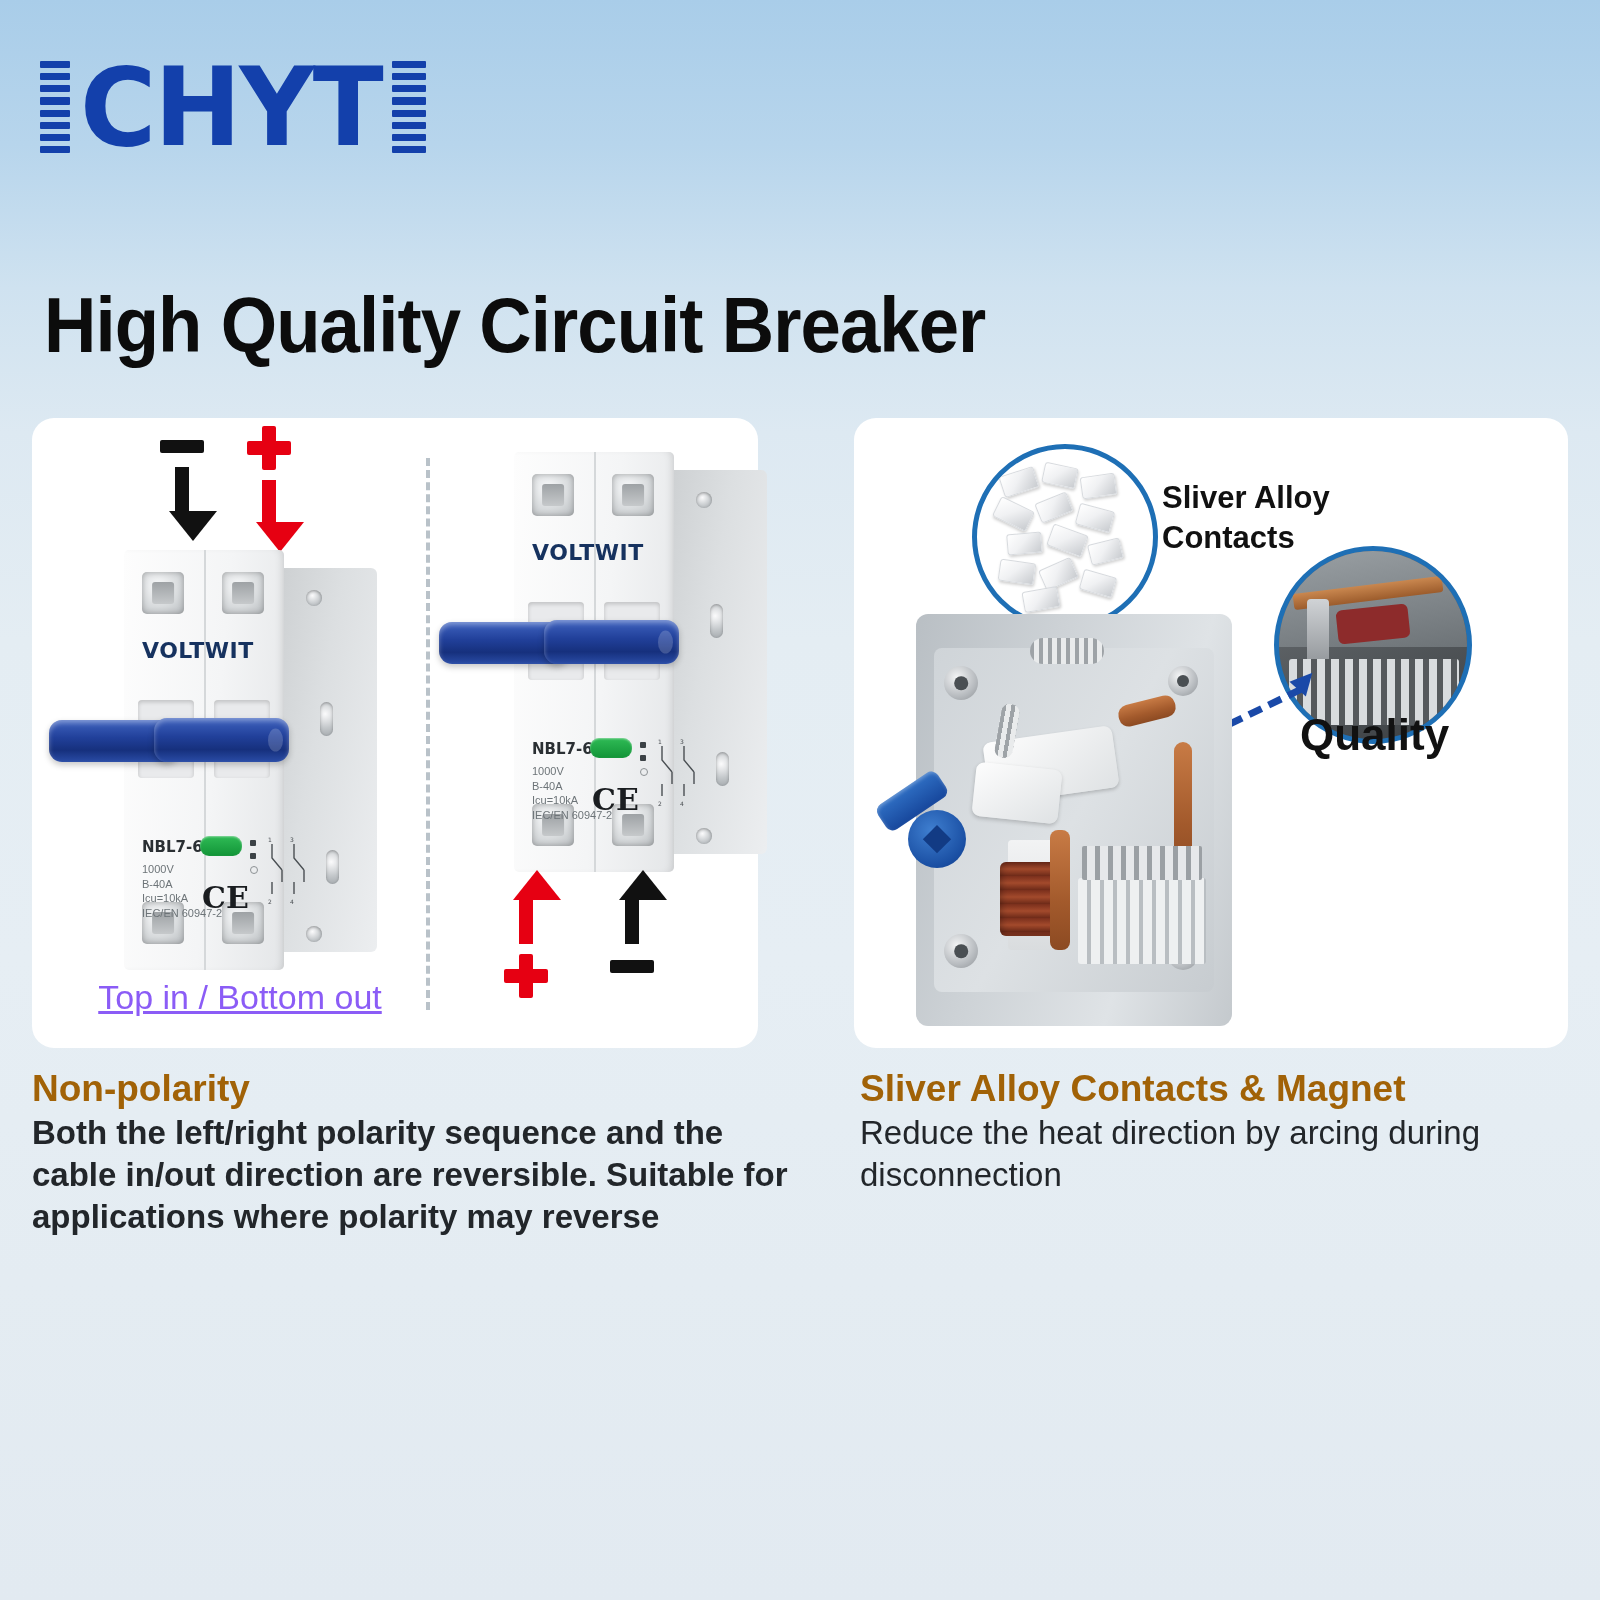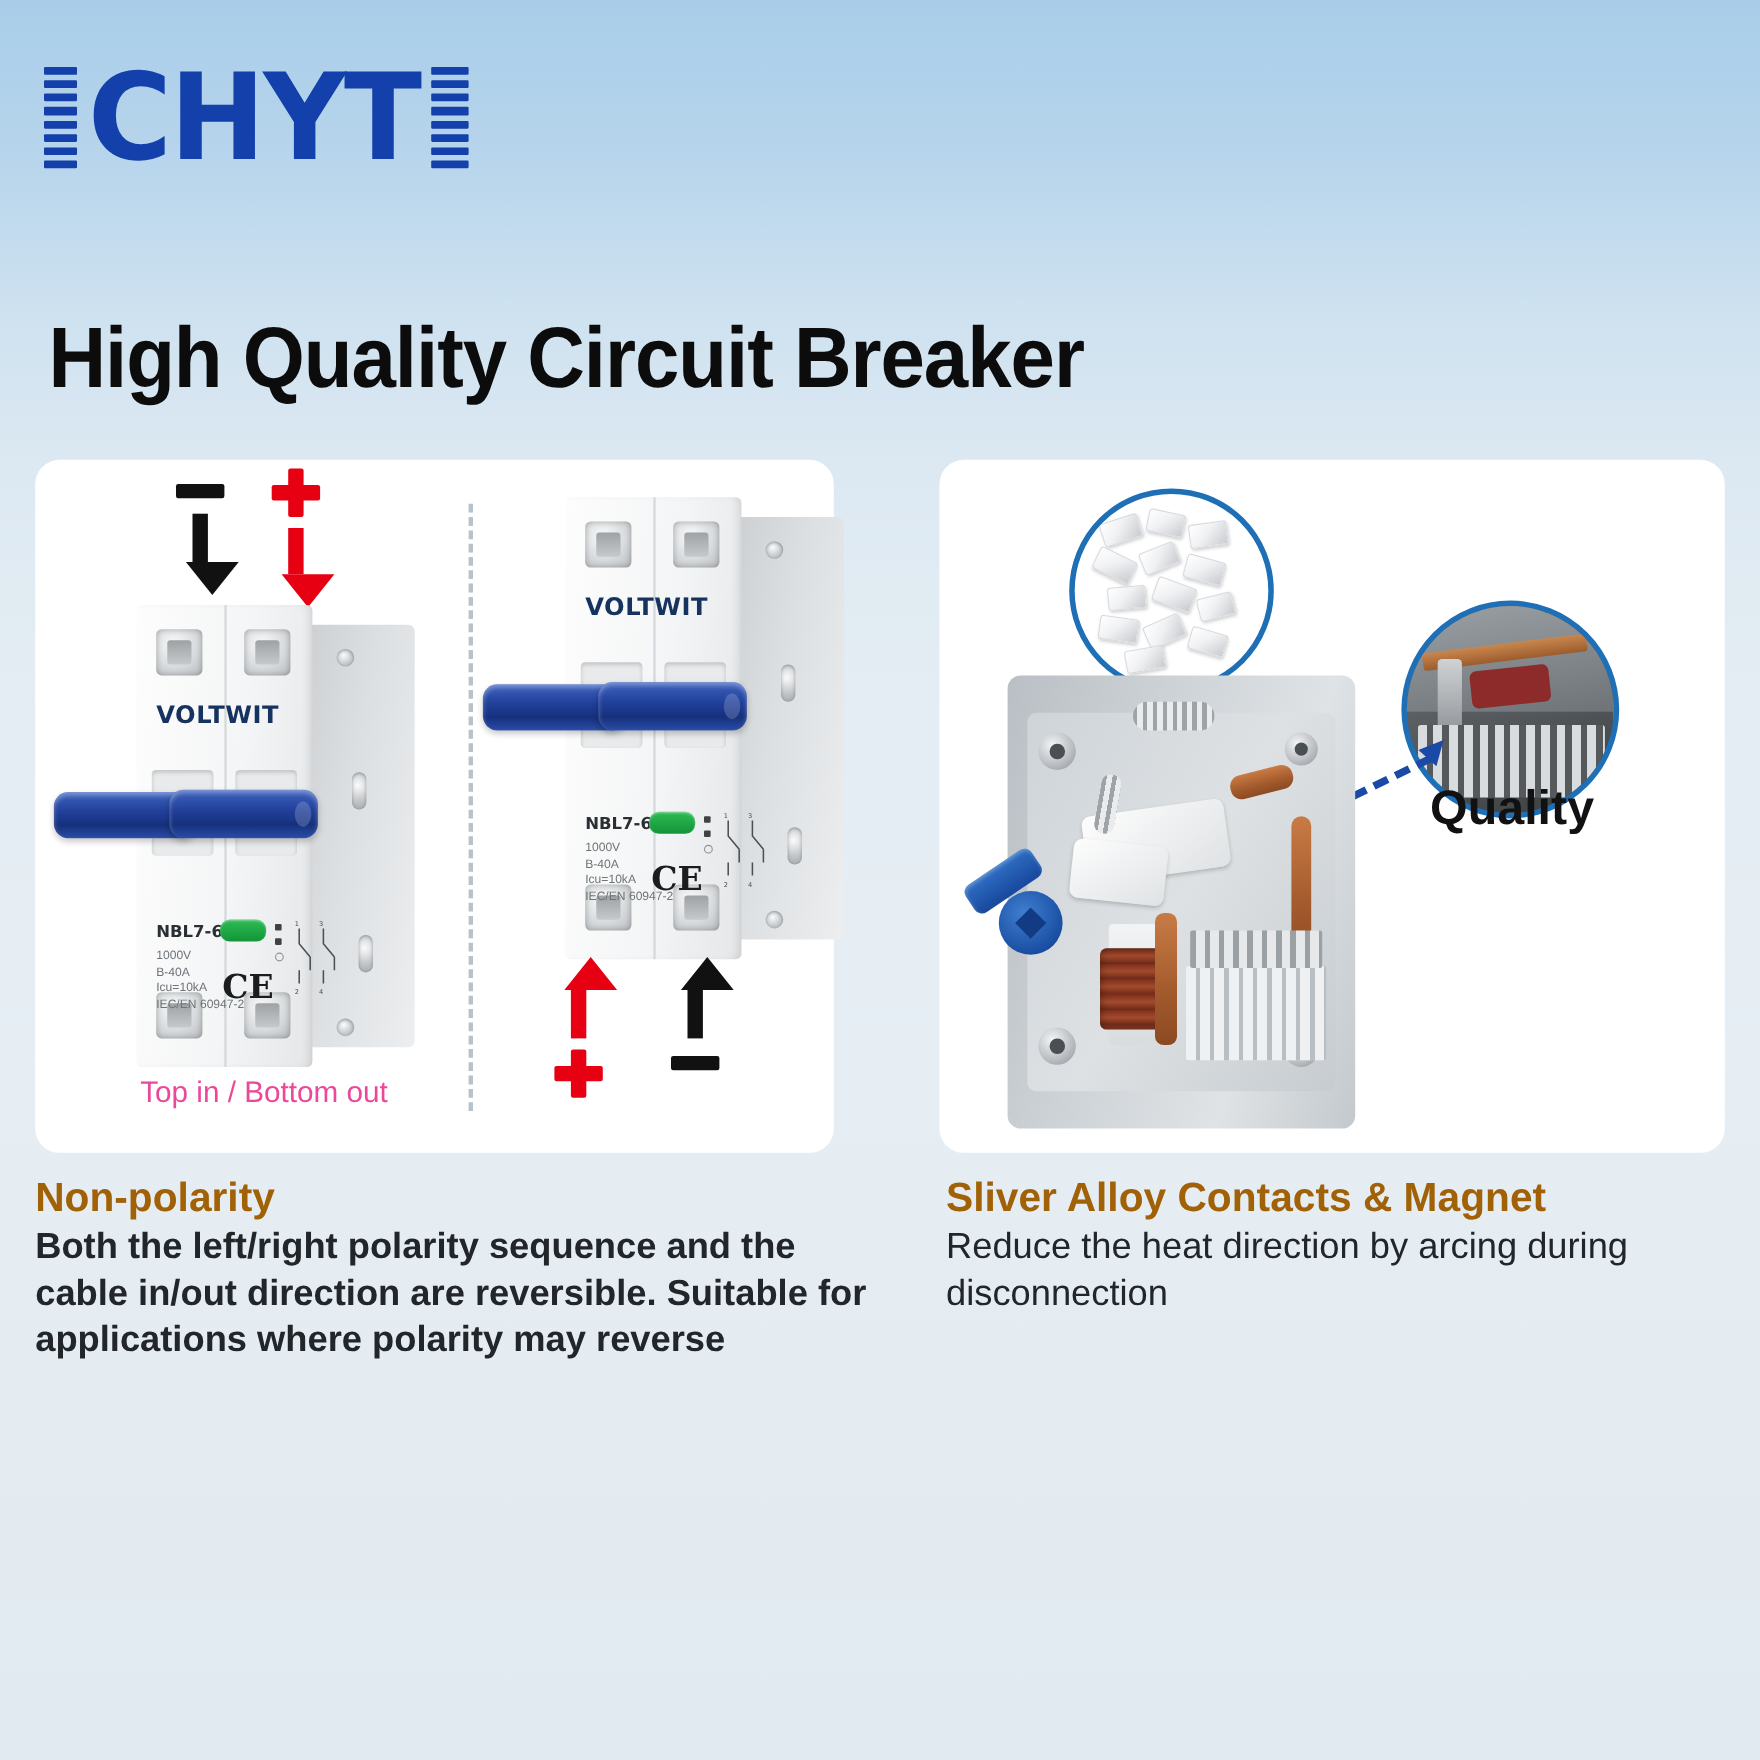--- a/index.html
+++ b/index.html
@@ -58,21 +58,21 @@
     box-shadow:inset 0 1px 2px rgba(255,255,255,.45);}
   .brk .spec{position:absolute;color:#6d7478;font-family:"Liberation Sans",sans-serif;line-height:1.32;}
   .brk .model{position:absolute;color:#2a2f33;font-weight:700;font-family:"DejaVu Sans",sans-serif;}
   .brk .ce{position:absolute;color:#1a1d20;font-weight:700;font-family:"DejaVu Serif",serif;}
   .brk .dots{position:absolute;display:flex;flex-direction:column;gap:7px;}
   .brk .dots i{width:6px;height:6px;background:#3c4246;border-radius:1px;display:block;}
   .brk .dots i.hollow{background:transparent;border:1px solid #8d9295;border-radius:50%;}
   .brk .schem{position:absolute;}
   .brk .screwhole{position:absolute;border-radius:50%;background:radial-gradient(circle at 40% 35%,#fbfbfc,#c3c7ca 60%,#a4a9ad 100%);
     box-shadow:inset 0 1px 3px rgba(0,0,0,.3);}
-  .caption{position:absolute;font-size:27px;color:#ec4899;}
+  .caption{position:absolute;font-size:34px;color:#8b5cf6;text-decoration:underline;}
   
   .inset{position:absolute;border-radius:50%;border:5px solid #1e6fb5;overflow:hidden;background:#fff;}
   .contact-chip{position:absolute;background:linear-gradient(135deg,#ffffff 0%,#f0f1f3 45%,#c8cbcf 100%);
     border:1px solid #d7dade;border-radius:3px;box-shadow:1px 2px 3px rgba(0,0,0,.18);}
   .callout{position:absolute;font-weight:700;color:#111;font-family:"Liberation Sans",sans-serif;}
   .cut{position:absolute;}
   .cut .shell{position:absolute;background:linear-gradient(105deg,#b9bfc4 0%,#cdd2d6 35%,#dfe3e6 70%,#c4c9cd 100%);border-radius:12px;}
   .cut .cavity{position:absolute;background:linear-gradient(120deg,#cfd4d8 0%,#dde1e4 50%,#c7ccd0 100%);border-radius:8px;}
   .cut .coil{position:absolute;border-radius:6px;background:repeating-linear-gradient(180deg,#7a2f1c 0px,#a34a2c 7px,#6d2a18 14px);
     box-shadow:inset 0 0 8px rgba(0,0,0,.4);}
@@ -276,20 +276,24 @@
     <div class="contact-chip" style="left:60px;top:48px;width:32px;height:19px;transform:rotate(-22deg);"></div>
     <div class="contact-chip" style="left:100px;top:58px;width:34px;height:20px;transform:rotate(15deg);"></div>
     <div class="contact-chip" style="left:30px;top:84px;width:33px;height:19px;transform:rotate(-5deg);"></div>
     <div class="contact-chip" style="left:72px;top:80px;width:35px;height:21px;transform:rotate(20deg);"></div>
     <div class="contact-chip" style="left:112px;top:92px;width:31px;height:19px;transform:rotate(-14deg);"></div>
     <div class="contact-chip" style="left:22px;top:112px;width:34px;height:20px;transform:rotate(8deg);"></div>
     <div class="contact-chip" style="left:64px;top:114px;width:33px;height:20px;transform:rotate(-24deg);"></div>
     <div class="contact-chip" style="left:104px;top:124px;width:32px;height:19px;transform:rotate(16deg);"></div>
     <div class="contact-chip" style="left:46px;top:140px;width:34px;height:19px;transform:rotate(-10deg);"></div>
   </div>
+  <div class="callout" style="left:308px;top:60px;font-size:31px;line-height:1.3;">
+    <div>Sliver Alloy</div>
+    <div>Contacts</div>
+  </div>
 
   <div class="inset" style="left:420px;top:128px;width:188px;height:188px;background:linear-gradient(160deg,#6f7478,#3b3f42);">
     <div style="position:absolute;left:0;top:0;width:188px;height:96px;background:linear-gradient(170deg,#9aa0a4,#6d7377);"></div>
     <div style="position:absolute;left:14px;top:34px;width:150px;height:16px;background:linear-gradient(180deg,#c9874f,#9c5c2c);border-radius:3px;transform:rotate(-7deg);"></div>
     <div style="position:absolute;left:58px;top:56px;width:72px;height:34px;background:#8d2b2b;border-radius:6px;transform:rotate(-6deg);"></div>
     <div style="position:absolute;left:28px;top:48px;width:22px;height:70px;background:linear-gradient(180deg,#d0d3d6,#8e9296);border-radius:4px;"></div>
     <div style="position:absolute;left:10px;top:108px;width:170px;height:66px;background:repeating-linear-gradient(90deg,#d9dcde 0px,#d9dcde 8px,#55595c 8px,#55595c 14px);border-radius:3px;"></div>
   </div>
   <div class="callout" style="left:446px;top:292px;font-size:44px;">Quality</div>
 

